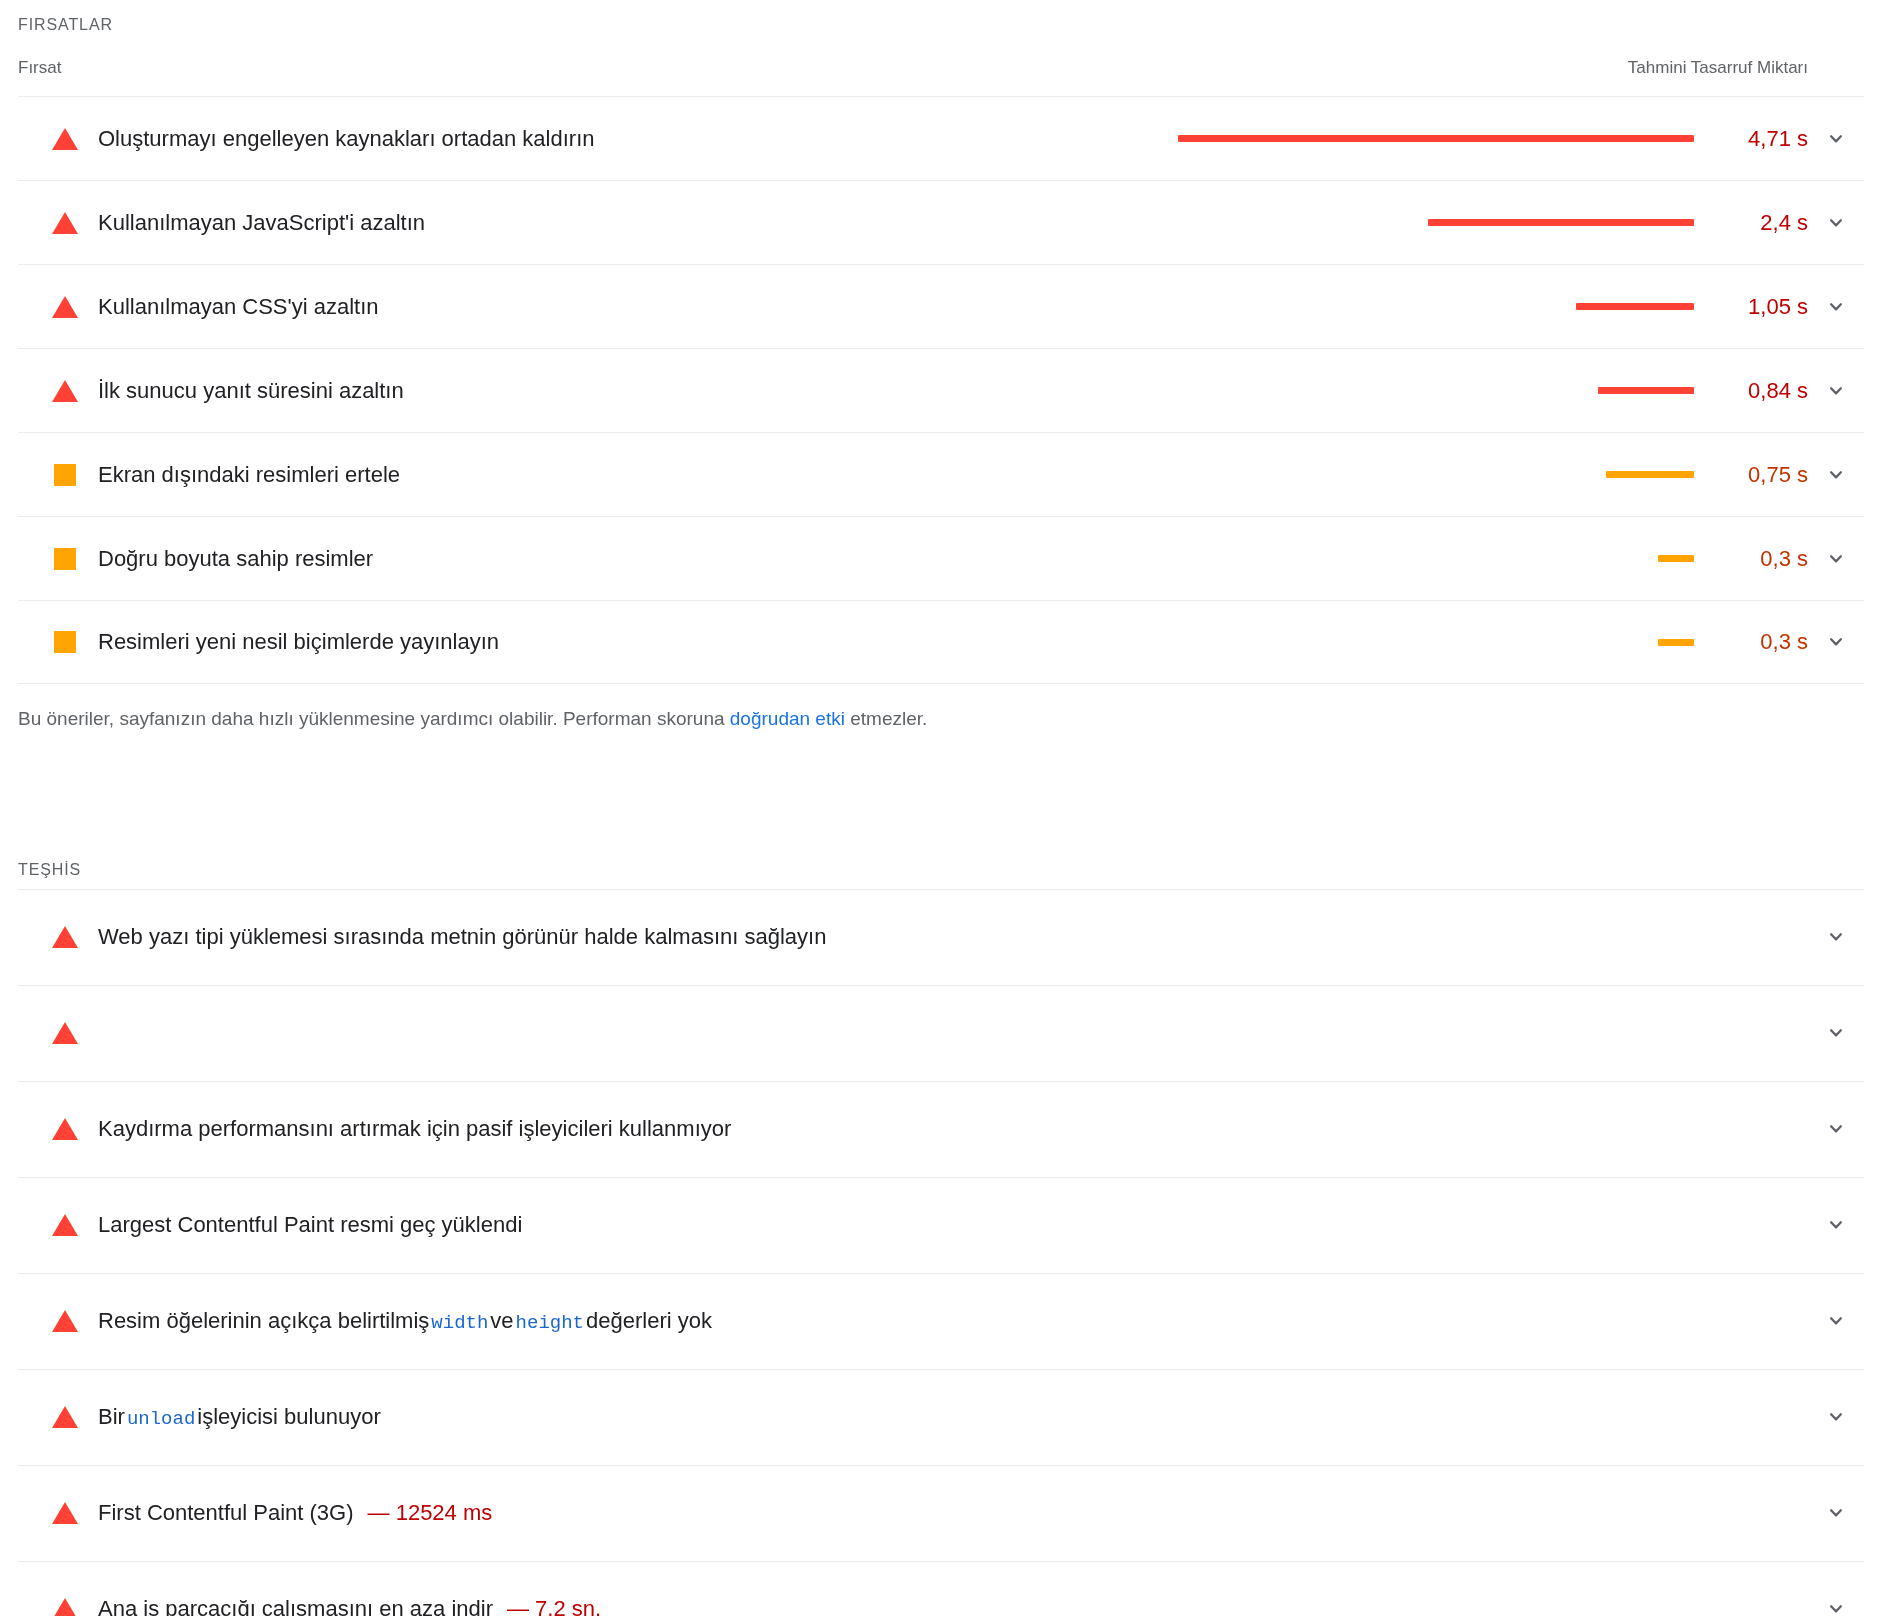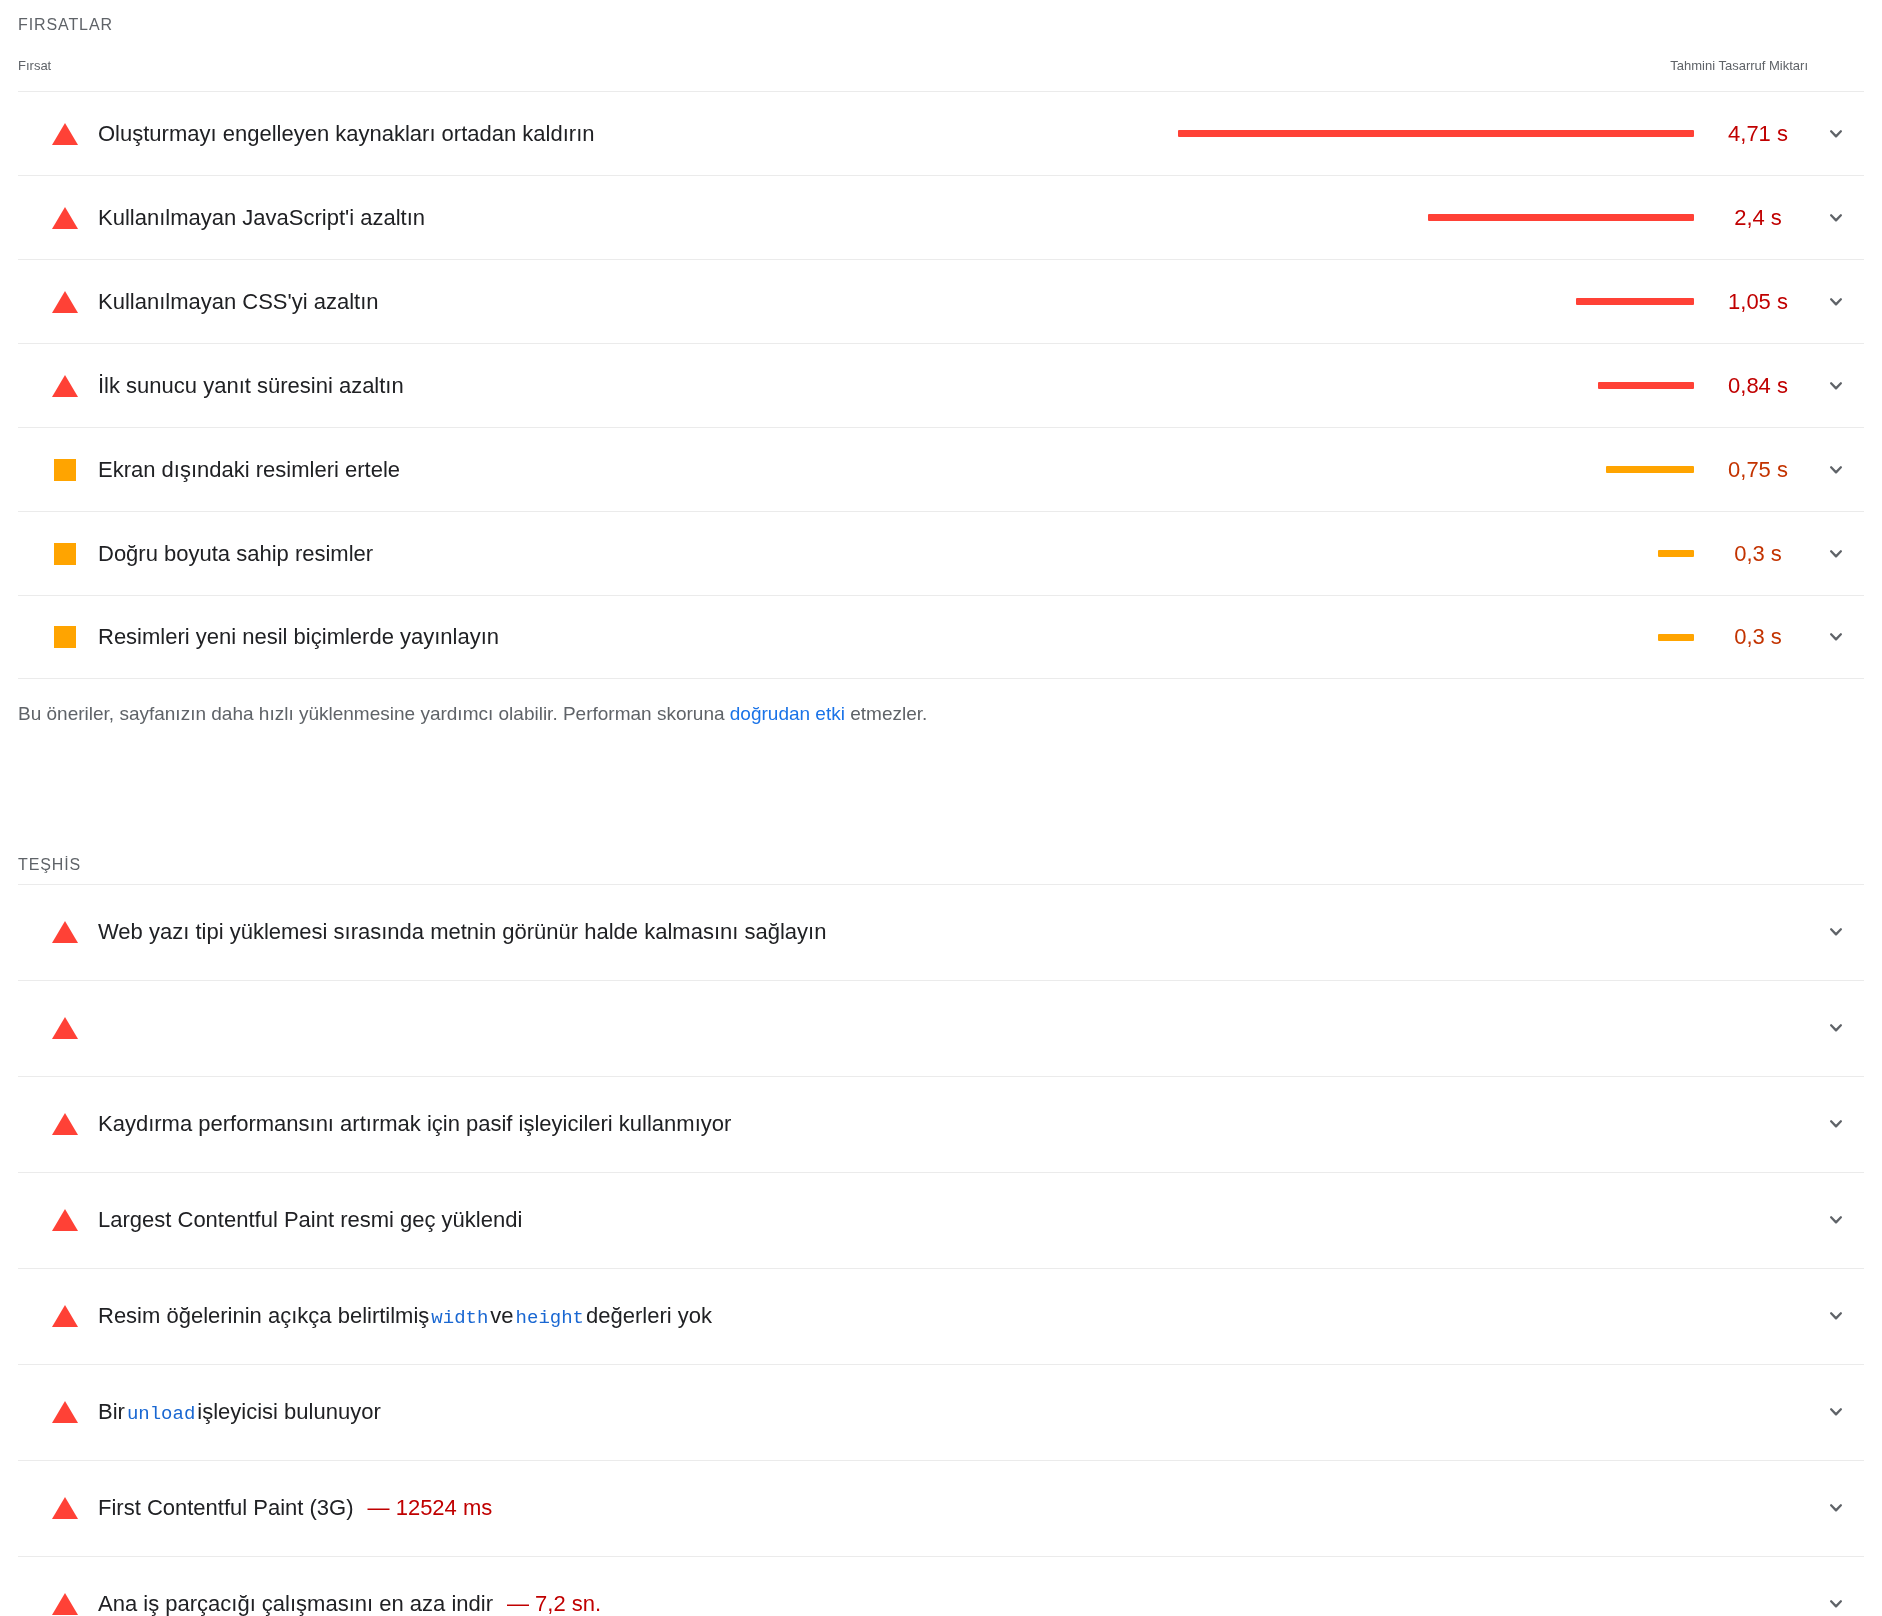--- a/index.html
+++ b/index.html
@@ -33,21 +33,21 @@
     color:var(--grey-text);
     padding:16px 0 10px 0;
     font-weight:400;
   }
 
   
   .opp-head{
     display:flex;
     align-items:flex-end;
     justify-content:space-between;
-    font-size:13px;
+    font-size:17px;
     color:var(--grey-text);
     padding:14px 0 18px 0;
     font-weight:400;
   }
   .opp-head .left{padding-left:0;}
   .opp-head .right{padding-right:56px;}
 
   .row{
     display:flex;
     align-items:center;
@@ -98,21 +98,21 @@
     justify-content:flex-end;
     align-items:center;
     padding-right:14px;
   }
   .bar{height:7px;border-radius:1px;}
   .bar.red{background:var(--red-bar);}
   .bar.orange{background:var(--orange-bar);}
 
   .value{
     width:100px;
-    text-align:center;
+    text-align:right;
     font-size:22px;
     white-space:nowrap;
   }
   .value.red{color:var(--red-text);}
   .value.orange{color:var(--orange-text);}
 
   .chev{
     width:56px;
     display:flex;
     align-items:center;

